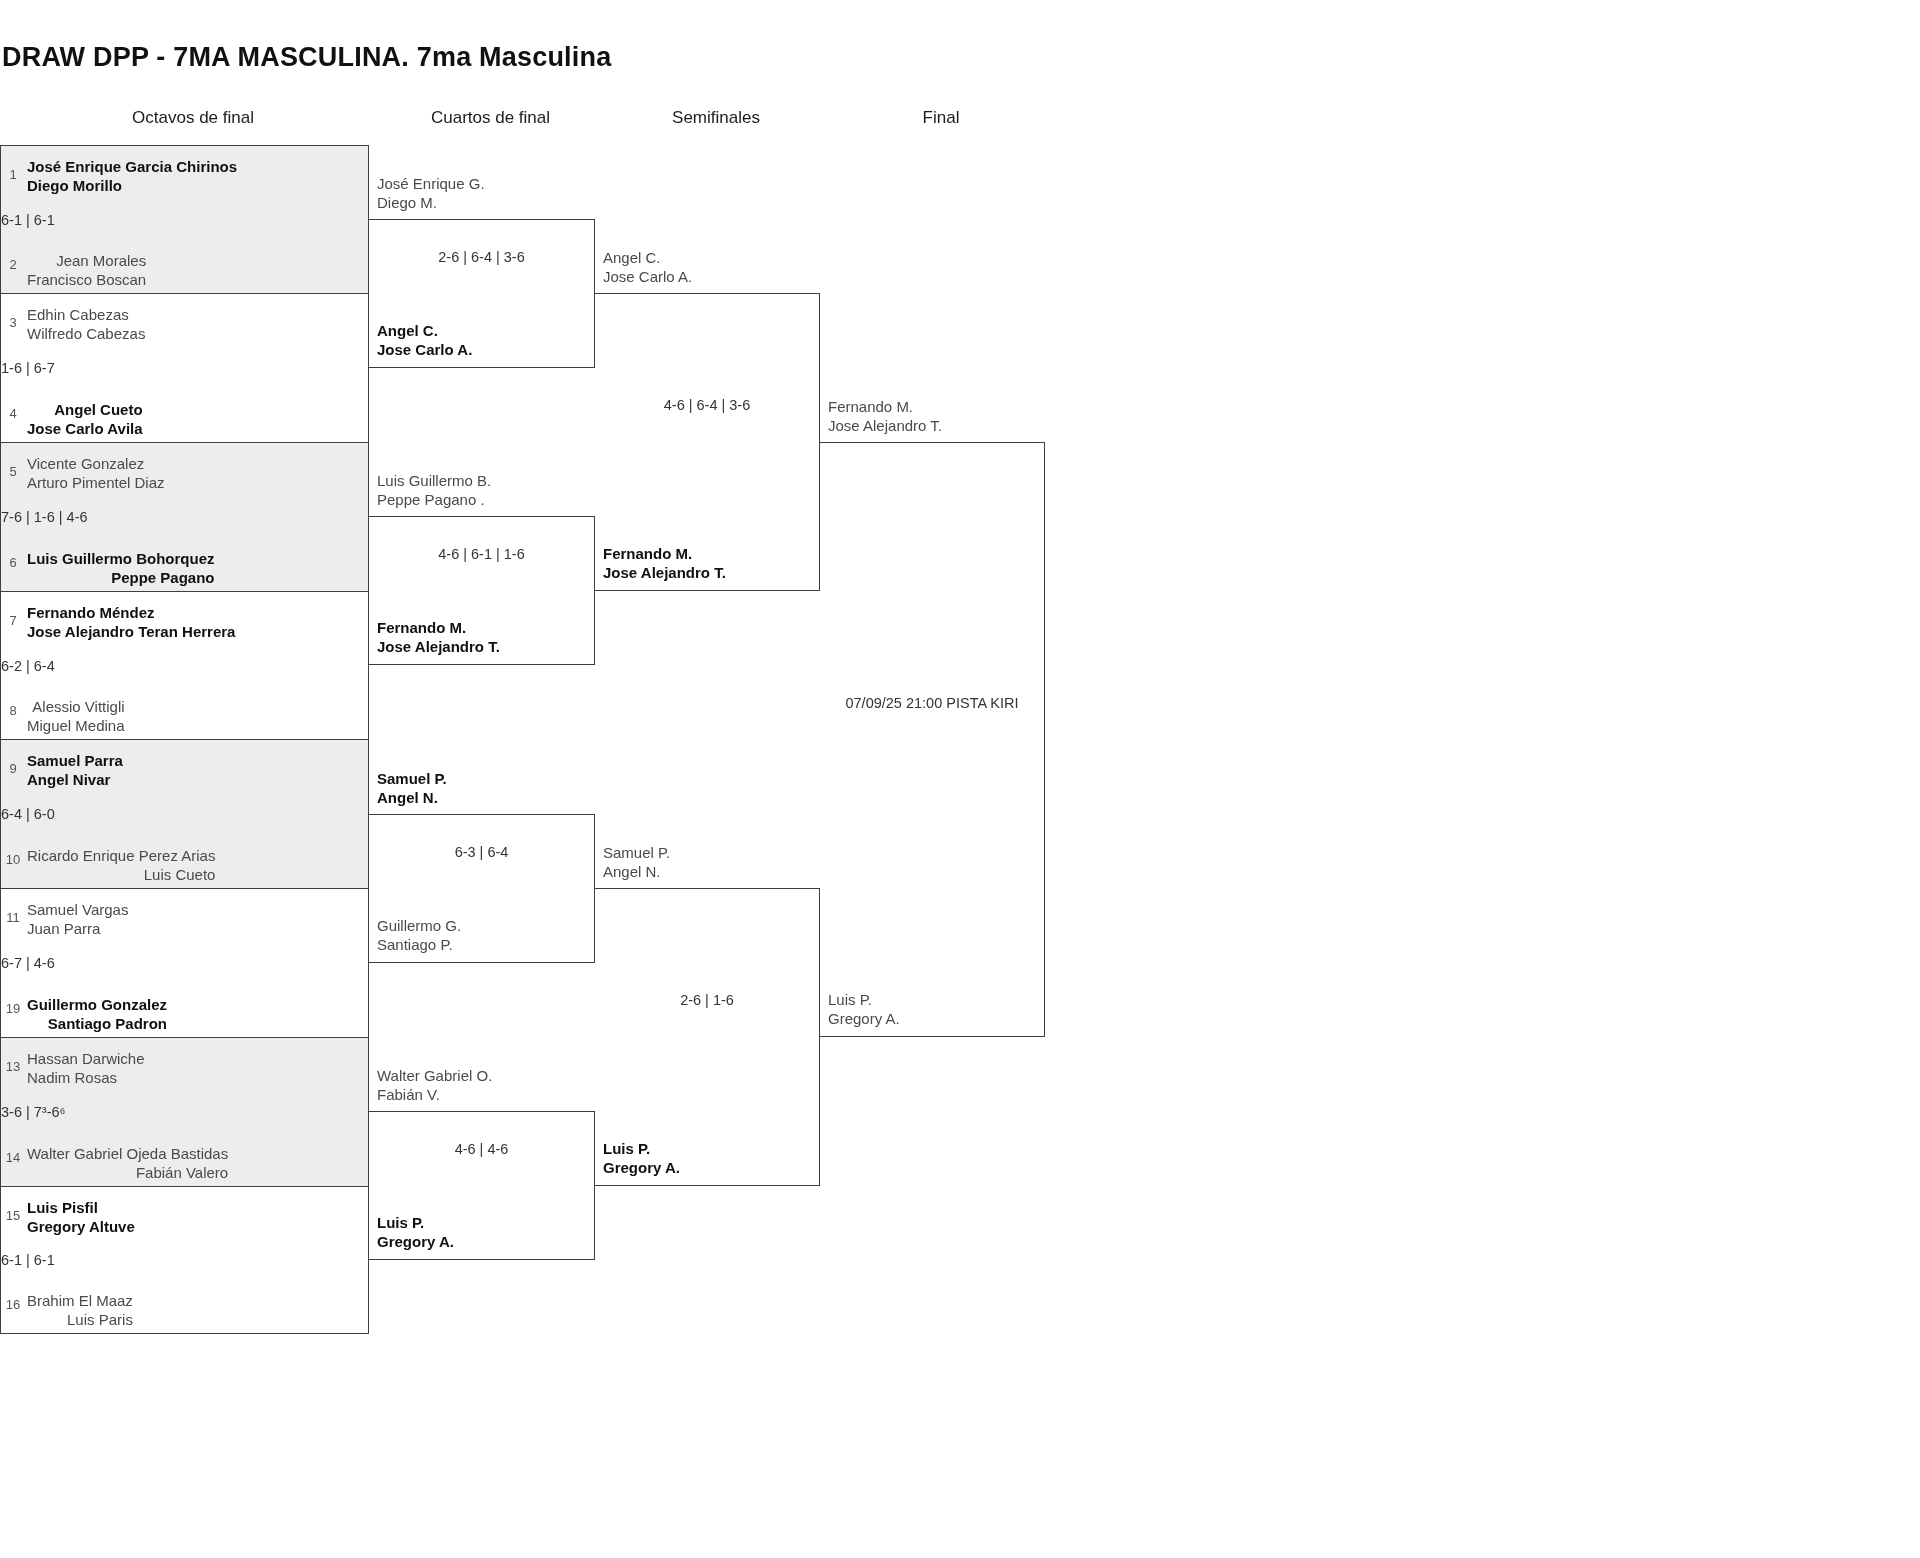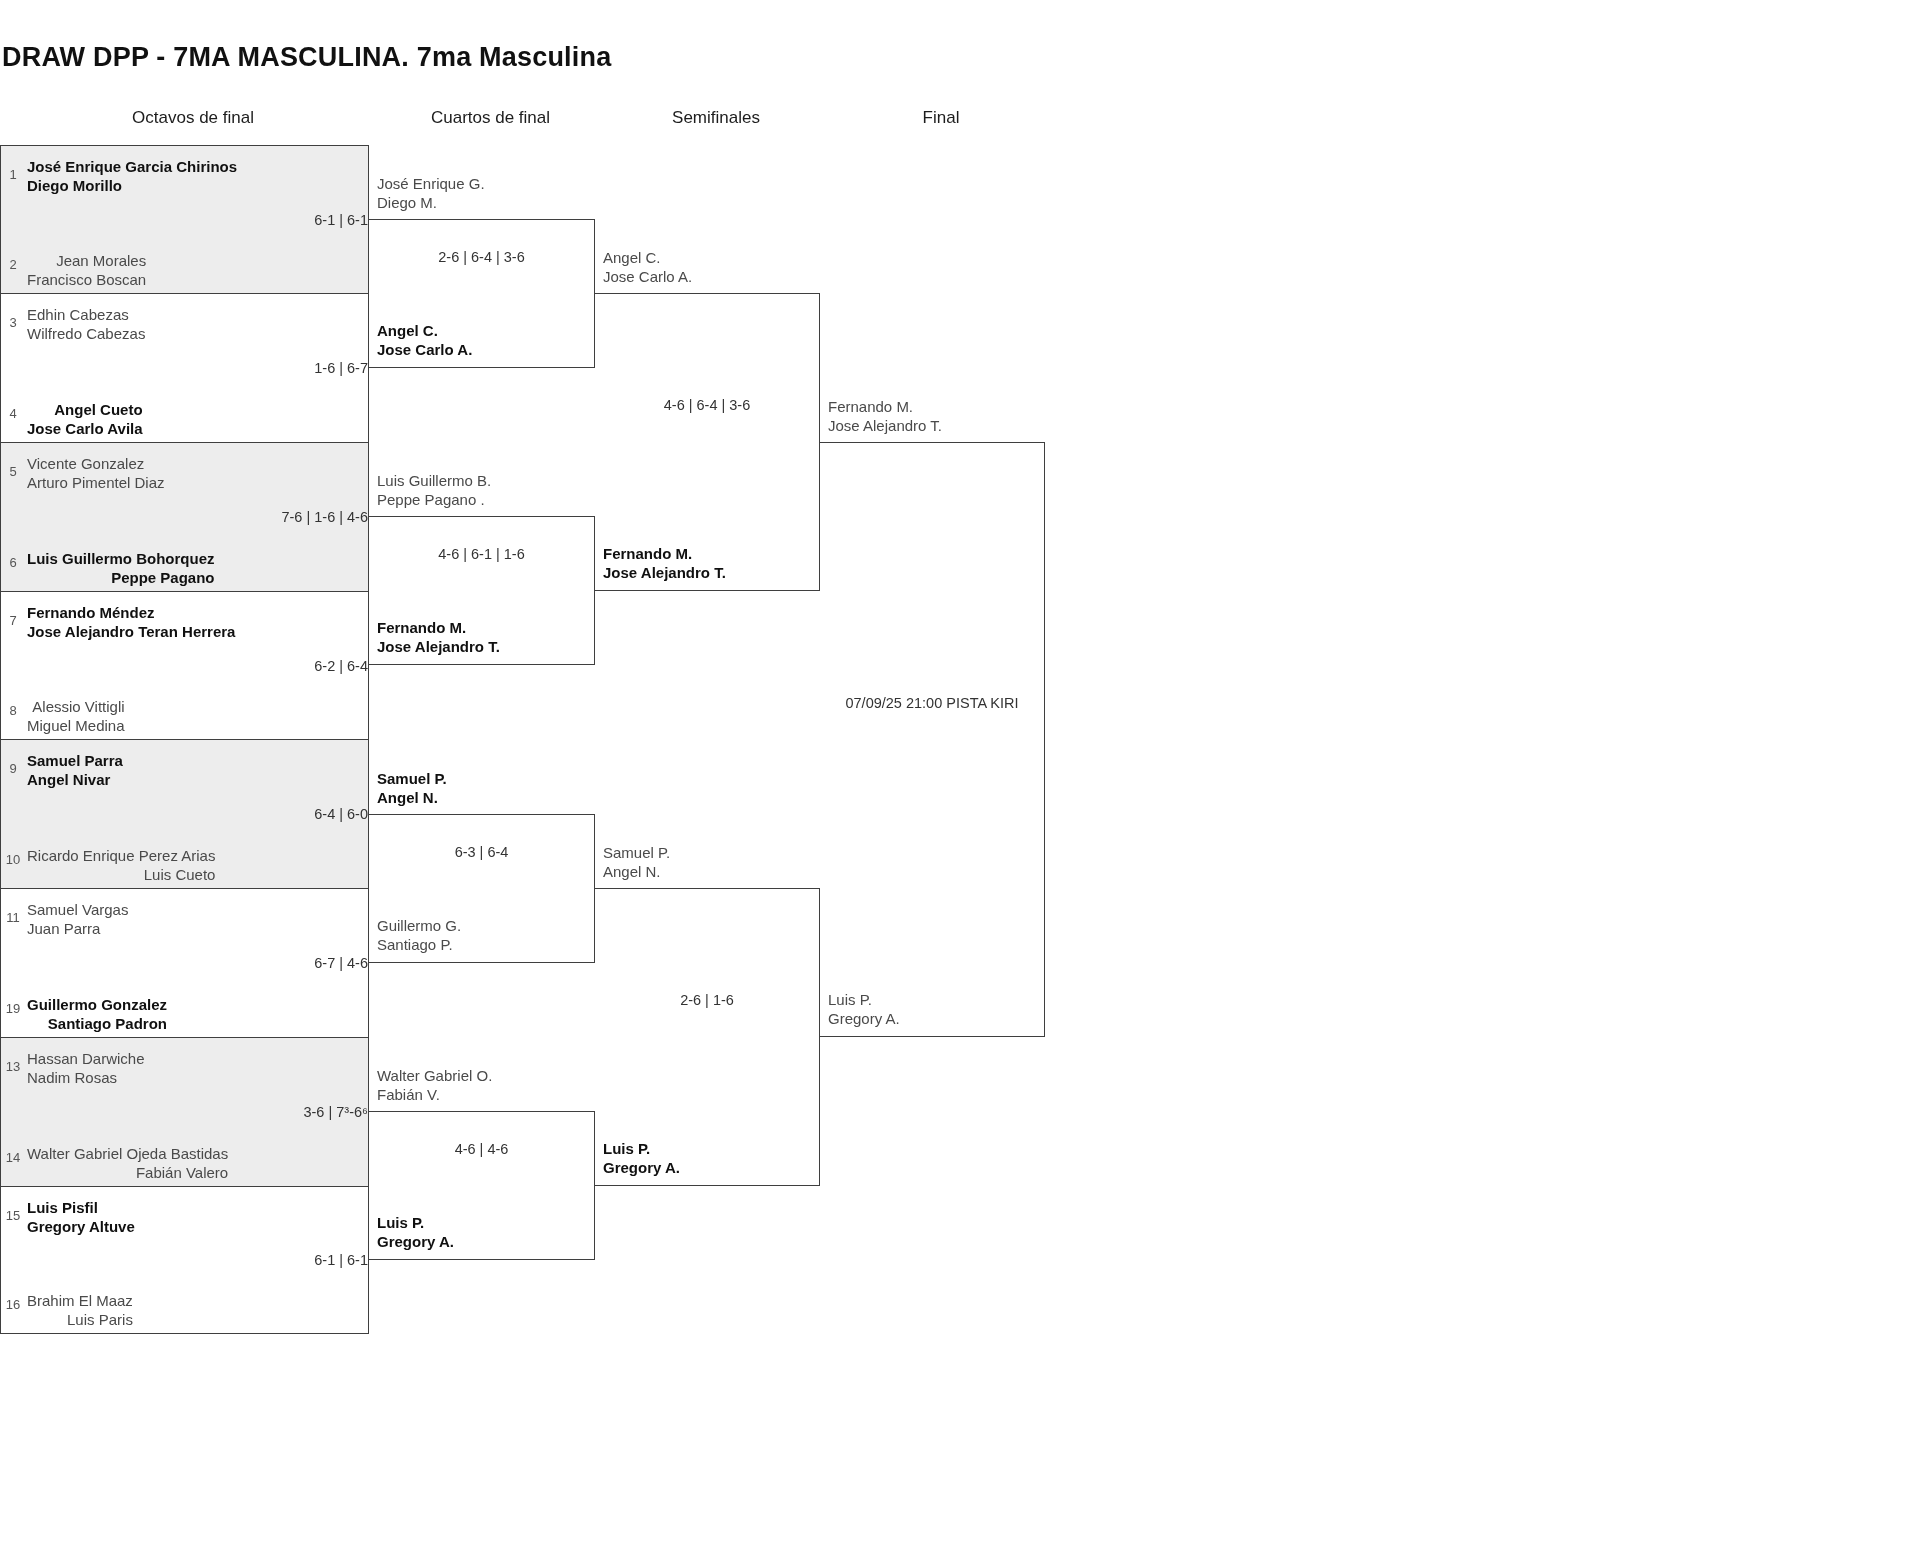--- a/index.html
+++ b/index.html
@@ -45,21 +45,21 @@
   .seed.st{top:21px;}
   .seed.sb{bottom:21px;}
   .team{
     font-size:15px;line-height:19px;color:var(--team);white-space:nowrap;
   }
   .team.w{font-weight:700;color:var(--winner);}
   .obox .team.tt{position:absolute;left:26px;top:11px;}
   .obox .team.tb{position:absolute;left:26px;bottom:4px;text-align:right;}
   .oscore{
     position:absolute;left:0;right:0;top:calc(50% - 10px);
-    text-align:right;font-size:14.5px;line-height:20px;color:var(--score);
+    text-align:left;font-size:14.5px;line-height:20px;color:var(--score);
     white-space:nowrap;
   }
 
   
   .cell{
     position:absolute;
     border-top:1px solid var(--border);
     border-right:1px solid var(--border);
     border-bottom:1px solid var(--border);
   }

